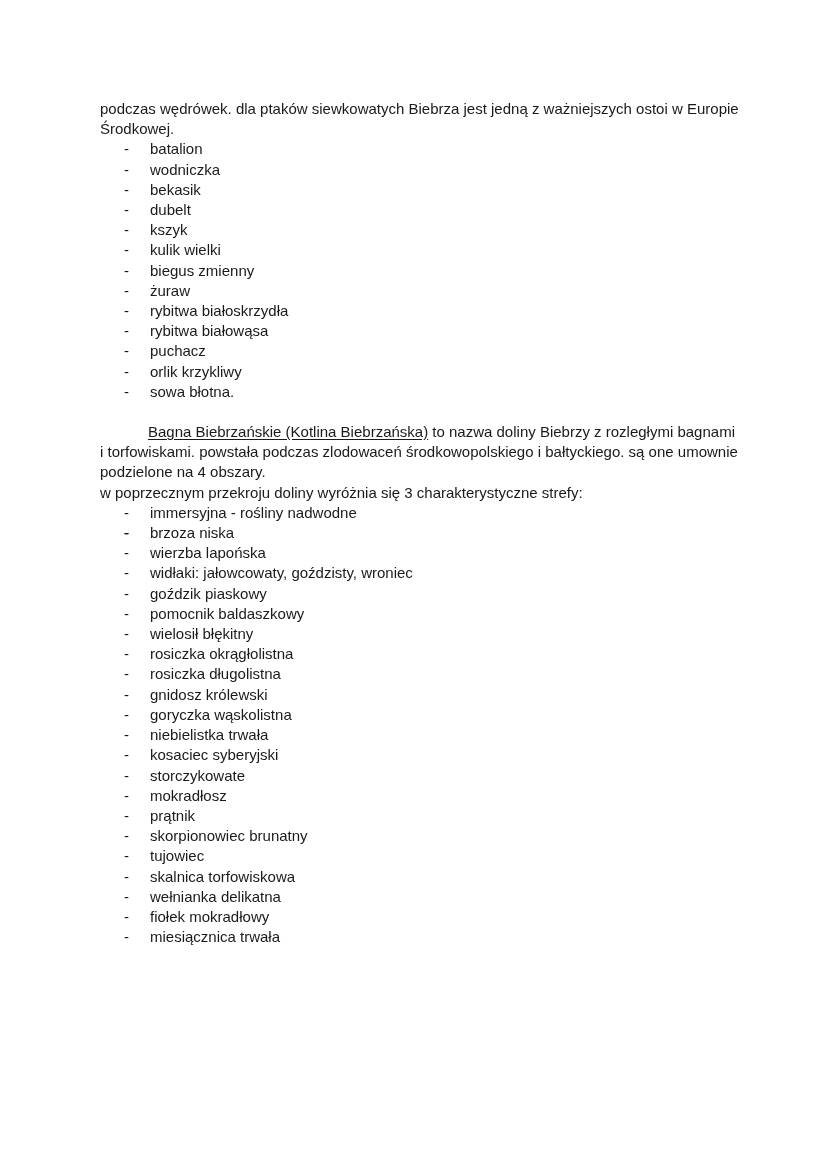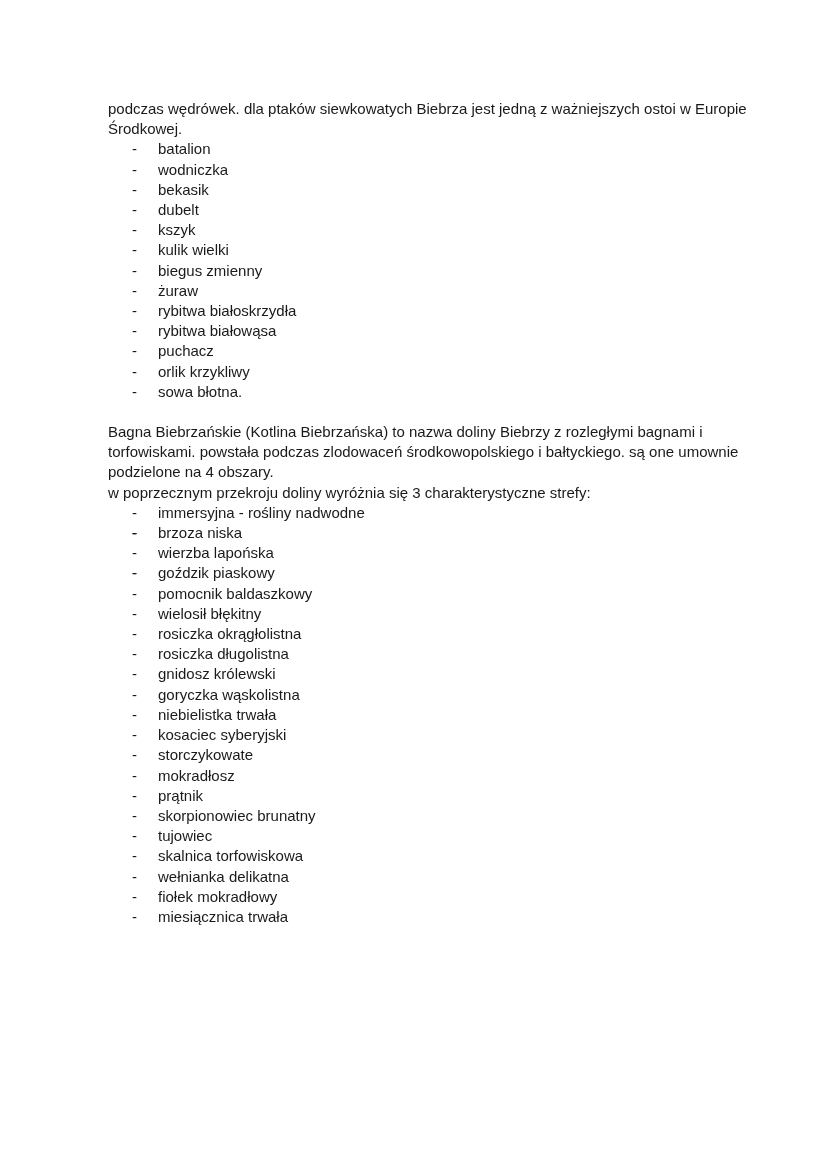--- a/index.html
+++ b/index.html
@@ -1,25 +1,25 @@
 <!DOCTYPE html>
 <html><head>
 <meta charset="utf-8">
 <style>
   html, body { margin: 0; padding: 0; background: #ffffff; }
   body { width: 828px; height: 1169px; position: relative; overflow: hidden;
          font-family: "Liberation Sans", sans-serif; color: #1a1a1a; }
-  .page { position: absolute; left: 108px; top: 99px; width: 640px;
+  .page { position: absolute; left: 100px; top: 99px; width: 640px;
           font-size: 15px; line-height: 20.2px; }
   p { margin: 0; }
   ul { list-style: none; margin: 0; padding: 0; }
   li { position: relative; padding-left: 50px; }
   li .dash { position: absolute; left: 24px; top: 0; }
   .gap { height: 20px; }
-  .u { text-underline-offset: 2px; }
+  .u { text-decoration: underline; text-underline-offset: 2px; margin-left: 48px; }
 </style>
 </head>
 <body>
 
 <div class="page">
   <p>podczas wędrówek. dla ptaków siewkowatych Biebrza jest jedną z ważniejszych ostoi w Europie Środkowej.</p>
   <ul id="birds-list">
       <li><span class="dash">-</span><span>batalion</span></li>
       <li><span class="dash">-</span><span>wodniczka</span></li>
       <li><span class="dash">-</span><span>bekasik</span></li>
@@ -40,21 +40,21 @@
   <p><span class="u">Bagna Biebrzańskie (Kotlina Biebrzańska)</span><span> to nazwa doliny Biebrzy z rozległymi bagnami i torfowiskami. powstała podczas zlodowaceń środkowopolskiego i bałtyckiego. są one umownie podzielone na 4 obszary.</span></p>
   <p>w poprzecznym przekroju doliny wyróżnia się 3 charakterystyczne strefy:</p>
   <ul id="zones-list">
       <li><span class="dash">-</span><span>immersyjna - rośliny nadwodne</span></li>
       <li><span class="dash">-</span></li>
       <li><span class="dash">-</span></li>
     </ul>
   <ul id="plants-list">
       <li><span class="dash">-</span><span>brzoza niska</span></li>
       <li><span class="dash">-</span><span>wierzba lapońska</span></li>
-      <li><span class="dash">-</span></li>
+      <li><span class="dash">-</span><span>widłaki: jałowcowaty, goździsty, wroniec</span></li>
       <li><span class="dash">-</span><span>goździk piaskowy</span></li>
       <li><span class="dash">-</span><span>pomocnik baldaszkowy</span></li>
       <li><span class="dash">-</span><span>wielosił błękitny</span></li>
       <li><span class="dash">-</span><span>rosiczka okrągłolistna</span></li>
       <li><span class="dash">-</span><span>rosiczka długolistna</span></li>
       <li><span class="dash">-</span><span>gnidosz królewski</span></li>
       <li><span class="dash">-</span><span>goryczka wąskolistna</span></li>
       <li><span class="dash">-</span><span>niebielistka trwała</span></li>
       <li><span class="dash">-</span><span>kosaciec syberyjski</span></li>
       <li><span class="dash">-</span><span>storczykowate</span></li>

